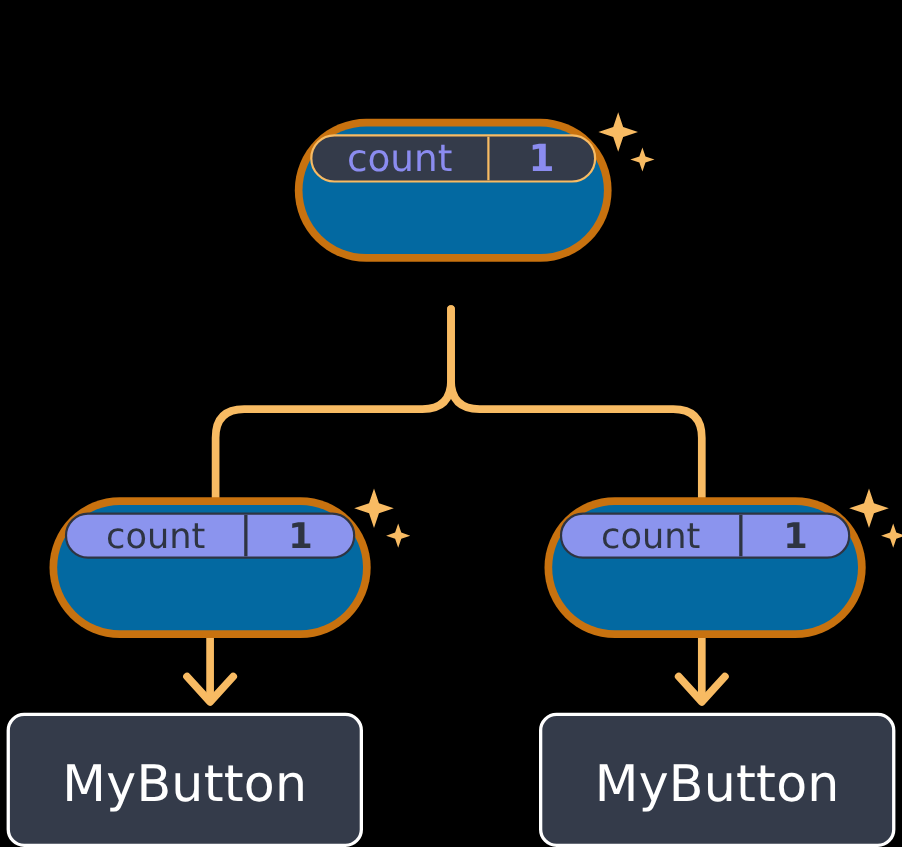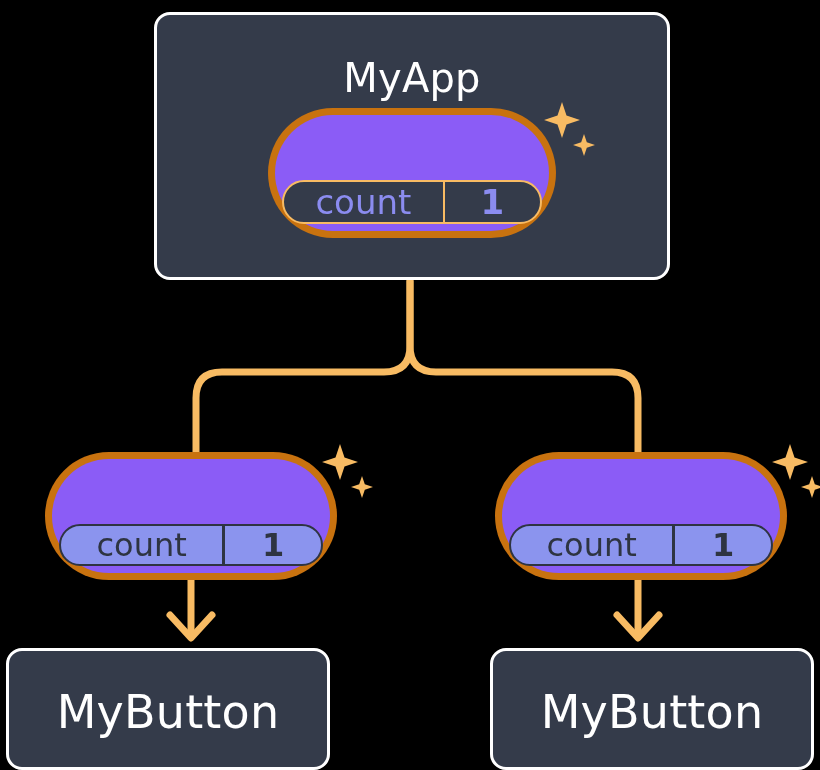--- a/index.html
+++ b/index.html
@@ -63,24 +63,24 @@
     align-items: stretch;
     border-radius: 999px;
     
     background: #c8720f;
     padding: 7px;
   }
   .pill-inner {
     box-sizing: border-box;
     flex: 1 1 auto;
     display: flex;
-    align-items: flex-end;
+    align-items: flex-start;
     border-radius: 999px;
     
-    background: #8b5cf6;
+    background: #0369a1;
     padding: 7px;
   }
   .pill-core {
     box-sizing: border-box;
     flex: 1 1 auto;
     display: flex;
     align-items: stretch;
     border-radius: 999px;
     overflow: hidden;
   }
@@ -166,23 +166,20 @@
              Q 638 372 638 398
              L 638 452" fill="none" stroke="#f8bb63" stroke-width="7" stroke-linecap="round" stroke-linejoin="round"></path>
 
     <path d="M 191 580 L 191 634" fill="none" stroke="#f8bb63" stroke-width="7" stroke-linecap="round"></path>
     <path d="M 170 615 L 191 638 L 212 615" fill="none" stroke="#f8bb63" stroke-width="7" stroke-linecap="round" stroke-linejoin="round"></path>
 
     <path d="M 638 580 L 638 634" fill="none" stroke="#f8bb63" stroke-width="7" stroke-linecap="round"></path>
     <path d="M 617 615 L 638 638 L 659 615" fill="none" stroke="#f8bb63" stroke-width="7" stroke-linecap="round" stroke-linejoin="round"></path>
   </svg>
 
-  <div class="comp-box" id="node-myapp">
-    <div class="comp-title" id="myapp-title">MyApp</div>
-  </div>
 
   <div class="pill" id="pill-myapp">
     <div class="pill-inner">
       <div class="pill-core">
         <div class="pill-name">count</div>
         <div class="pill-value">1</div>
       </div>
     </div>
   </div>
 

